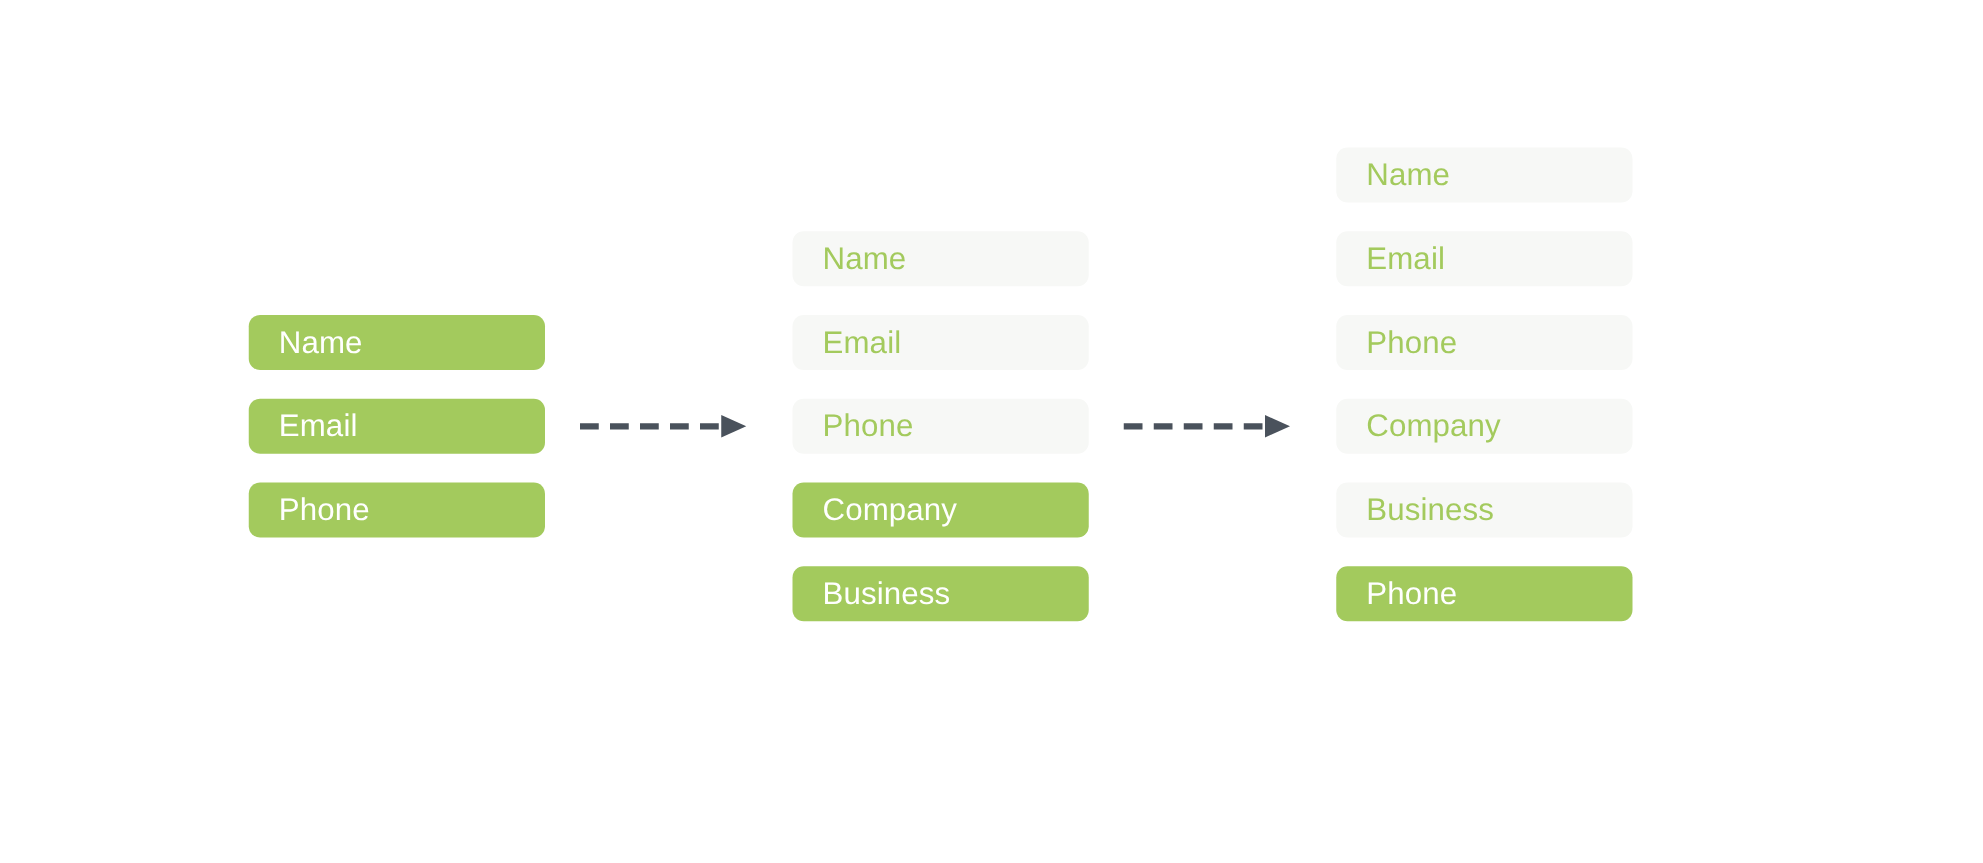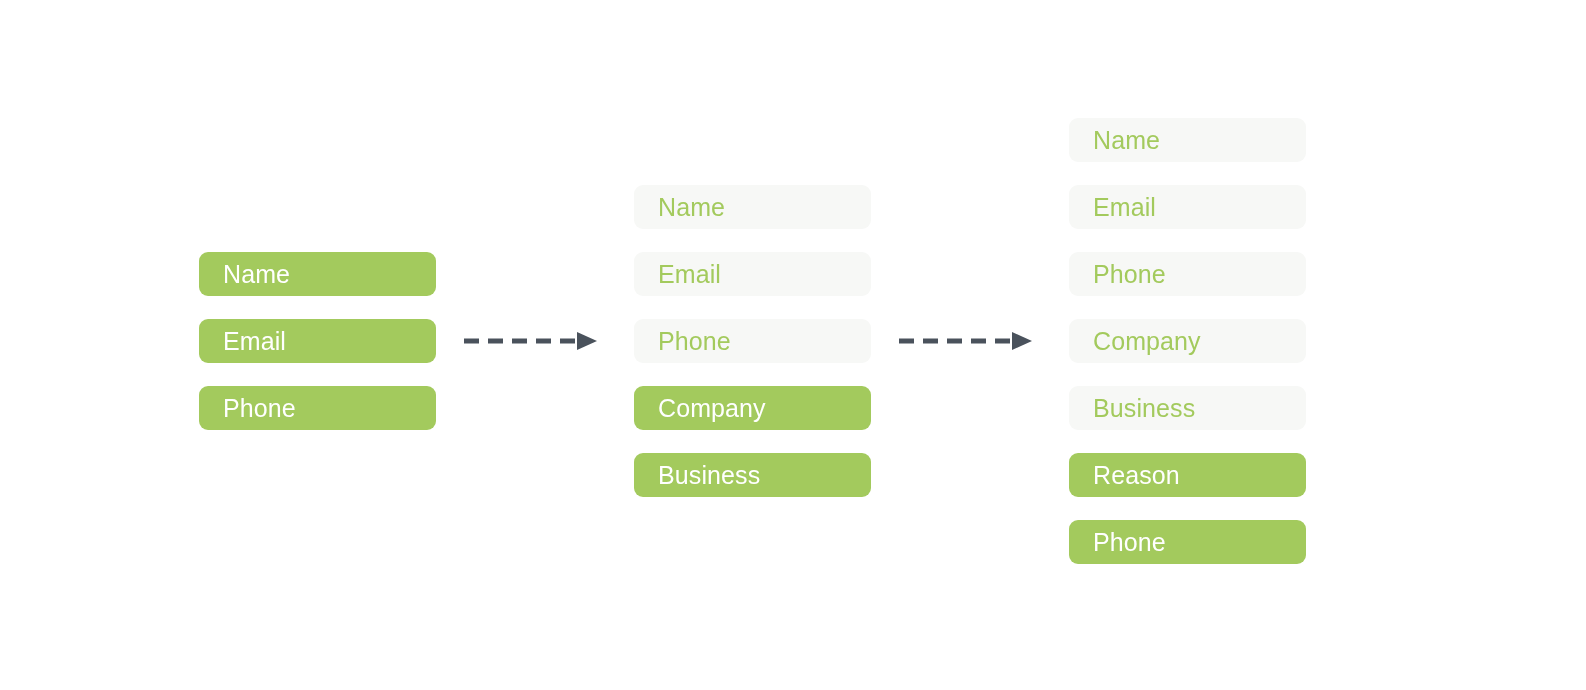--- a/index.html
+++ b/index.html
@@ -106,17 +106,16 @@
       </g>
     </svg>
   </div>
 
   <div class="column" id="col-3" style="left:1069px; top:118px;">
       <div class="pill faded">Name</div>
       <div class="pill faded">Email</div>
       <div class="pill faded">Phone</div>
       <div class="pill faded">Company</div>
       <div class="pill faded">Business</div>
-      <div class="pill filled">Reason</div>
       <div class="pill filled">Phone</div>
     </div>
 
 </div>
 
 </body></html>

